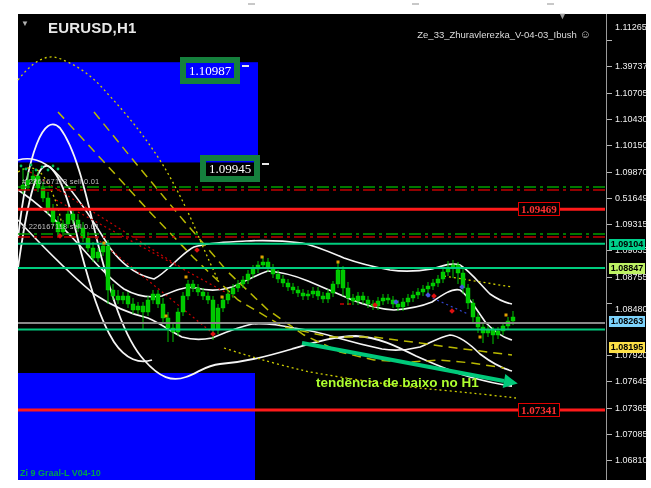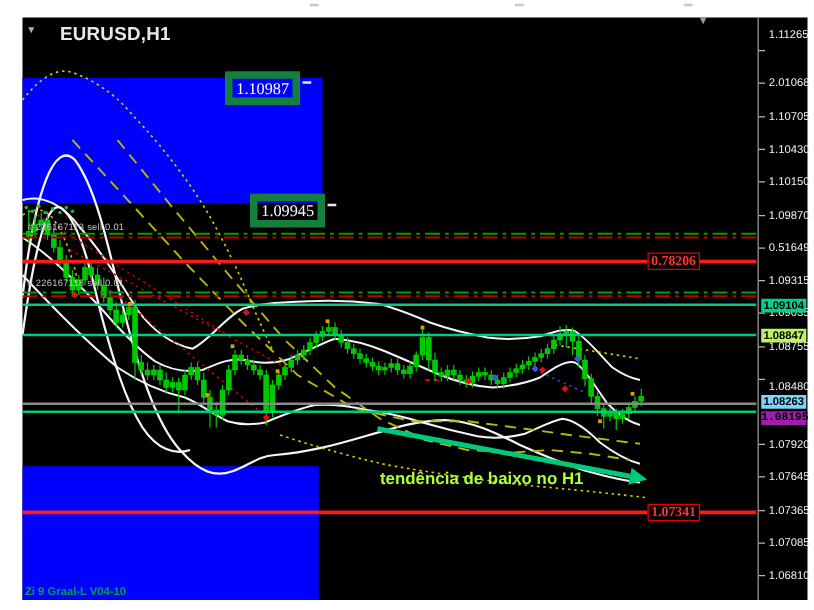--- a/index.html
+++ b/index.html
@@ -291,27 +291,30 @@
       <circle cx="42" cy="167" r="1.4" fill="#00c060"></circle>
       <circle cx="48" cy="170" r="1.4" fill="#00c060"></circle>
       <circle cx="53" cy="166" r="1.4" fill="#00c060"></circle>
       <circle cx="58" cy="169" r="1.4" fill="#00c060"></circle>
       <line x1="302" y1="343" x2="504" y2="381" stroke="#00c97a" stroke-width="4"></line>
       <polygon points="517.7586659957627,383.588263900193 502.70586804990353,387.87933299788136 505.29413195009647,374.12066700211864" fill="#00c97a"></polygon>
     </svg>
 
   <span class="symbol-caret">▼</span>
   <div class="symbol-title">EURUSD,H1</div>
+  <div class="indicator-title">
+    <span>Ze_33_Zhuravlerezka_V-04-03_Ibush</span><span class="smiley">☺</span>
+  </div>
   <div class="shift-marker">▼</div>
 
   <div class="axis-sep"></div>
   <div id="price-axis">
       <div class="axis-label" style="top: 22px;">1.11265</div>
       <div class="axis-tick" style="top: 40px;"></div>
-      <div class="axis-label" style="top: 61.3973px;">2.01068</div>
+      <div class="axis-label" style="top: 61.3973px;">1.39737</div>
       <div class="axis-tick" style="top: 66.3973px;"></div>
       <div class="axis-label" style="top: 87.7946px;">1.10705</div>
       <div class="axis-tick" style="top: 92.7946px;"></div>
       <div class="axis-label" style="top: 113.721px;">1.10430</div>
       <div class="axis-tick" style="top: 118.721px;"></div>
       <div class="axis-label" style="top: 140.118px;">1.10150</div>
       <div class="axis-tick" style="top: 145.118px;"></div>
       <div class="axis-label" style="top: 166.515px;">1.09870</div>
       <div class="axis-tick" style="top: 171.515px;"></div>
       <div class="axis-label" style="top: 192.912px;">0.51649</div>
@@ -330,30 +333,30 @@
       <div class="axis-tick" style="top: 381.279px;"></div>
       <div class="axis-label" style="top: 402.677px;">1.07365</div>
       <div class="axis-tick" style="top: 407.677px;"></div>
       <div class="axis-label" style="top: 429.074px;">1.07085</div>
       <div class="axis-tick" style="top: 434.074px;"></div>
       <div class="axis-label" style="top: 455px;">1.06810</div>
       <div class="axis-tick" style="top: 460px;"></div>
       <div class="axis-tag" style="top: 238.731px; background: rgb(0, 209, 140);">1.09104</div>
       <div class="axis-tag" style="top: 262.96px; background: #bef264;">1.08847</div>
       <div class="axis-tag" style="top: 316.017px; background: #7dd3fc;">1.08263</div>
-      <div class="axis-tag" style="top: 329px; background: #a21caf; font-family: Liberation Mono, monospace;">1.08195</div>
+      <div class="axis-tag" style="top: 342px; background: #fde047;">1.08195</div>
     </div>
 
   <div class="white-price-box" id="range-top-box" style="left: 180px; top: 57.2088px;">1.10987</div>
   <div class="white-box-dash" id="range-top-dash" style="left: 242px; top: 65.2088px;"></div>
   <div class="white-price-box" id="range-bottom-box" style="left: 200px; top: 155.444px;">1.09945</div>
   <div class="white-box-dash" id="range-bottom-dash" style="left: 262px; top: 163.444px;"></div>
 
-  <div class="red-price-box" id="res-box" style="left: 518px; top: 202.32px;">0.78206</div>
+  <div class="red-price-box" id="res-box" style="left: 518px; top: 202.32px;">1.09469</div>
   <div class="red-price-box" id="sup-box" style="left: 518px; top: 402.939px;">1.07341</div>
 
   <div class="trade-label" style="left:22px;top:177px"># 226167113 sell 0.01</div>
   <div class="trade-label" style="left:22px;top:222px"># 226167118 sell 0.01</div>
 
-  <div class="trend-note" style="left:304px;top:375px">tendência de baixo no H1</div>
+  <div class="trend-note" style="left:316px;top:375px">tendência de baixo no H1</div>
 
   <div class="watermark">Zi 9 Graal-L V04-10</div>
 </div>
 
 </body></html>

